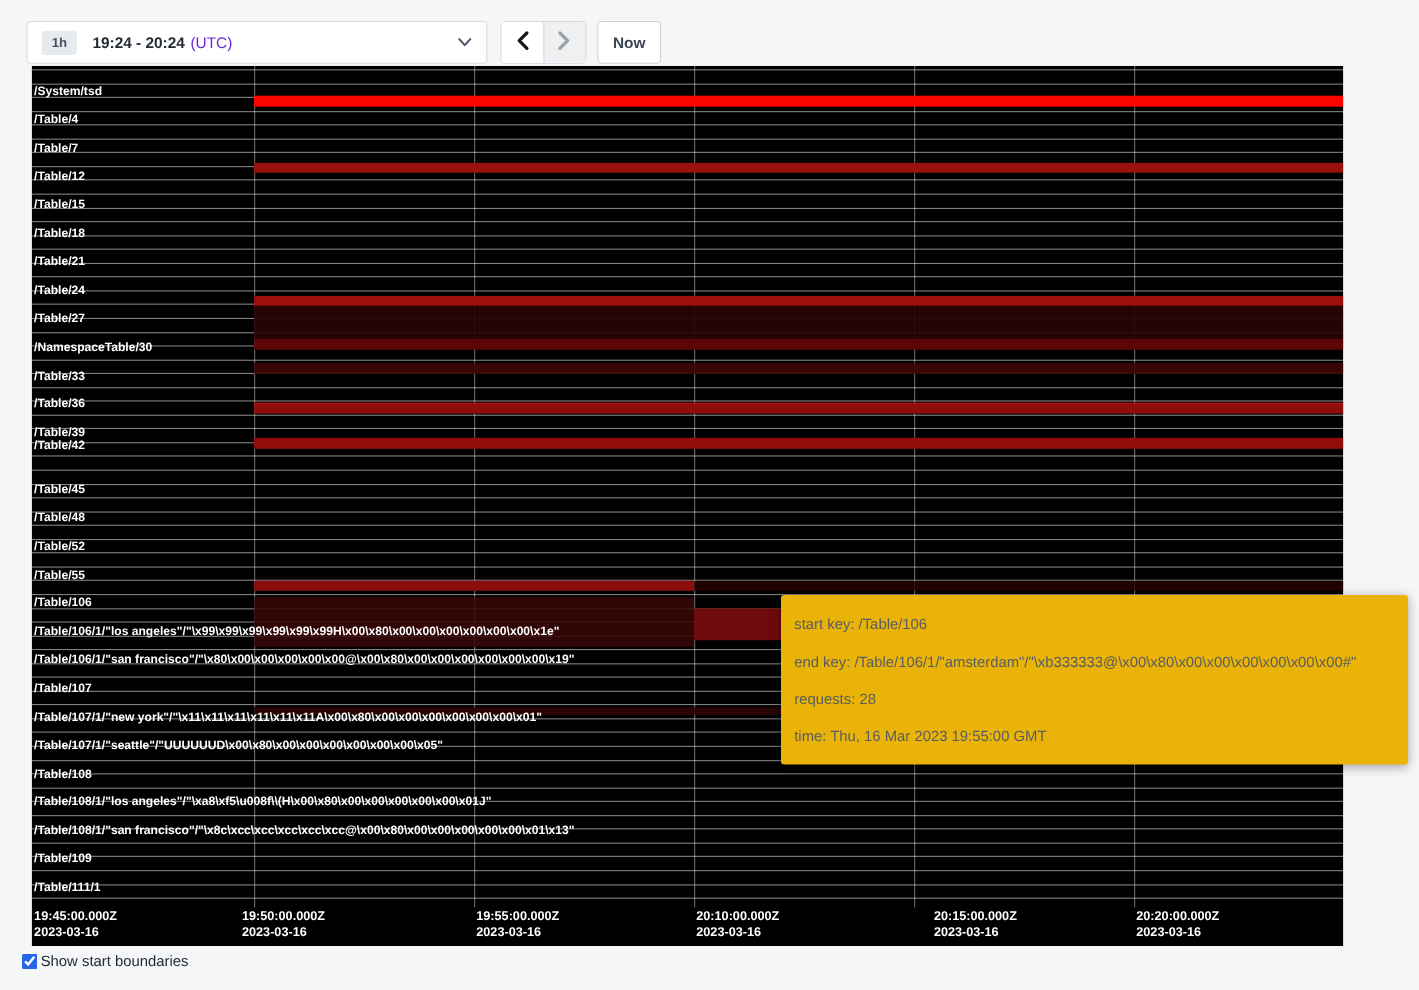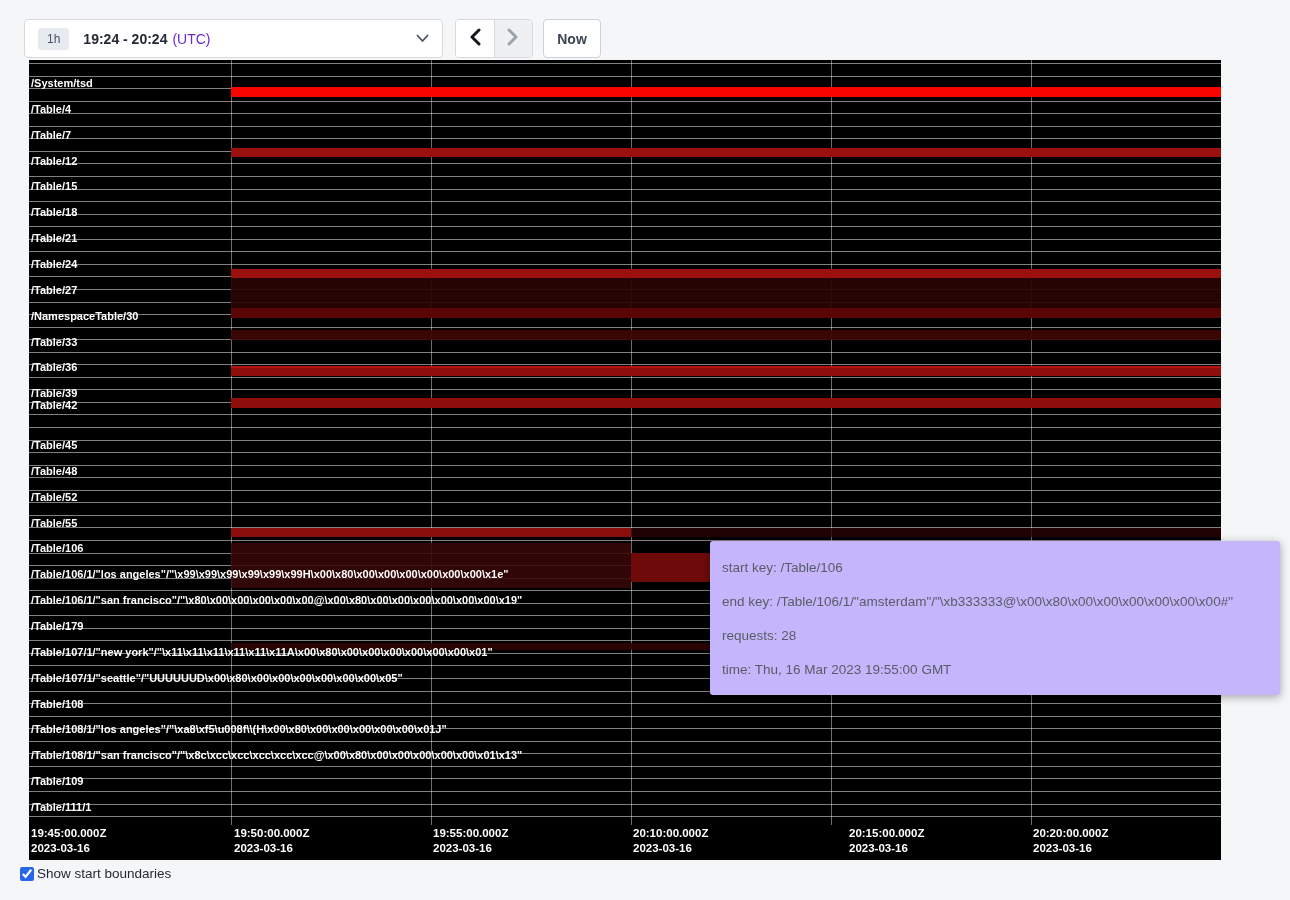--- a/index.html
+++ b/index.html
@@ -12,21 +12,21 @@
   }
   
   .toolbar { position:absolute; left:0; top:0; width:1290px; height:60px; }
   .range-select {
     position:absolute; left:24px; top:19px; width:419px; height:39px;
     background:#fff; border:1px solid #d6d9de; border-radius:4px;
     display:flex; align-items:center; padding:0 13px; cursor:pointer;
   }
   .range-badge {
     background:#e7eaee; border-radius:3px; padding:4px 9px;
-    font-size:12px; font-weight:400; color:#475264; margin-right:14px;
+    font-size:12px; font-weight:700; color:#475264; margin-right:14px;
   }
   .range-label { font-size:14px; font-weight:700; color:#242a35; }
   .range-suffix { font-size:14px; color:#6d28d9; margin-left:5px; }
   .range-caret { margin-left:auto; display:flex; align-items:center; }
   .pager {
     position:absolute; left:455px; top:19px; height:39px; width:78px;
     background:#fff; border:1px solid #d6d9de; border-radius:4px;
     display:flex; overflow:hidden;
   }
   .pager-btn {
@@ -49,21 +49,21 @@
   .vline { position:absolute; top:0; width:1px; height:765px; background:rgba(255,255,255,.42); }
   .band  { position:absolute; }
   .row-label {
     position:absolute; left:2px; color:#fff; font-size:11px; font-weight:700;
     line-height:13px; white-space:nowrap; letter-spacing:0;
   }
   .axis-tick { position:absolute; top:766px; color:#fff; font-size:11.5px; font-weight:700; line-height:15px; white-space:nowrap; }
   
   .kv-tooltip {
     position:absolute; left:681px; top:481px; width:570px; height:154px;
-    background:#c4b5fd; border-radius:3px; z-index:5;
+    background:#eab308; border-radius:3px; z-index:5;
     box-shadow:0 2px 10px rgba(0,0,0,.35);
     padding:10px 12px; color:#595d63; font-size:13.5px; line-height:34px;
     white-space:nowrap; overflow:hidden;
   }
   
   .footer-check {
     position:absolute; left:20px; top:866px; display:flex; align-items:center;
   }
   .footer-check input {
     width:14px; height:14px; accent-color:#2667e8; margin-right:3px; cursor:pointer;
@@ -208,33 +208,33 @@
     <div class="row-label" style="top: 301px;">/Table/36</div>
     <div class="row-label" style="top: 327px;">/Table/39</div>
     <div class="row-label" style="top: 339px;">/Table/42</div>
     <div class="row-label" style="top: 379px;">/Table/45</div>
     <div class="row-label" style="top: 405px;">/Table/48</div>
     <div class="row-label" style="top: 431px;">/Table/52</div>
     <div class="row-label" style="top: 457px;">/Table/55</div>
     <div class="row-label" style="top: 482px;">/Table/106</div>
     <div class="row-label" style="top: 508px;">/Table/106/1/"los angeles"/"\x99\x99\x99\x99\x99\x99H\x00\x80\x00\x00\x00\x00\x00\x00\x1e"</div>
     <div class="row-label" style="top: 534px;">/Table/106/1/"san francisco"/"\x80\x00\x00\x00\x00\x00@\x00\x80\x00\x00\x00\x00\x00\x00\x19"</div>
-    <div class="row-label" style="top: 560px;">/Table/179</div>
+    <div class="row-label" style="top: 560px;">/Table/107</div>
     <div class="row-label" style="top: 586px;">/Table/107/1/"new york"/"\x11\x11\x11\x11\x11\x11A\x00\x80\x00\x00\x00\x00\x00\x00\x01"</div>
     <div class="row-label" style="top: 612px;">/Table/107/1/"seattle"/"UUUUUUD\x00\x80\x00\x00\x00\x00\x00\x00\x05"</div>
     <div class="row-label" style="top: 638px;">/Table/108</div>
     <div class="row-label" style="top: 663px;">/Table/108/1/"los angeles"/"\xa8\xf5\u008f\\(H\x00\x80\x00\x00\x00\x00\x00\x01J"</div>
     <div class="row-label" style="top: 689px;">/Table/108/1/"san francisco"/"\x8c\xcc\xcc\xcc\xcc\xcc@\x00\x80\x00\x00\x00\x00\x00\x01\x13"</div>
     <div class="row-label" style="top: 715px;">/Table/109</div>
     <div class="row-label" style="top: 741px;">/Table/111/1</div>
     <div class="axis-tick" style="left: 2px;">
       <div>19:45:00.000Z</div>
       <div>2023-03-16</div>
     </div>
-    <div class="axis-tick" style="left: 205px;">
+    <div class="axis-tick" style="left: 191px;">
       <div>19:50:00.000Z</div>
       <div>2023-03-16</div>
     </div>
     <div class="axis-tick" style="left: 404px;">
       <div>19:55:00.000Z</div>
       <div>2023-03-16</div>
     </div>
     <div class="axis-tick" style="left: 604px;">
       <div>20:10:00.000Z</div>
       <div>2023-03-16</div>

